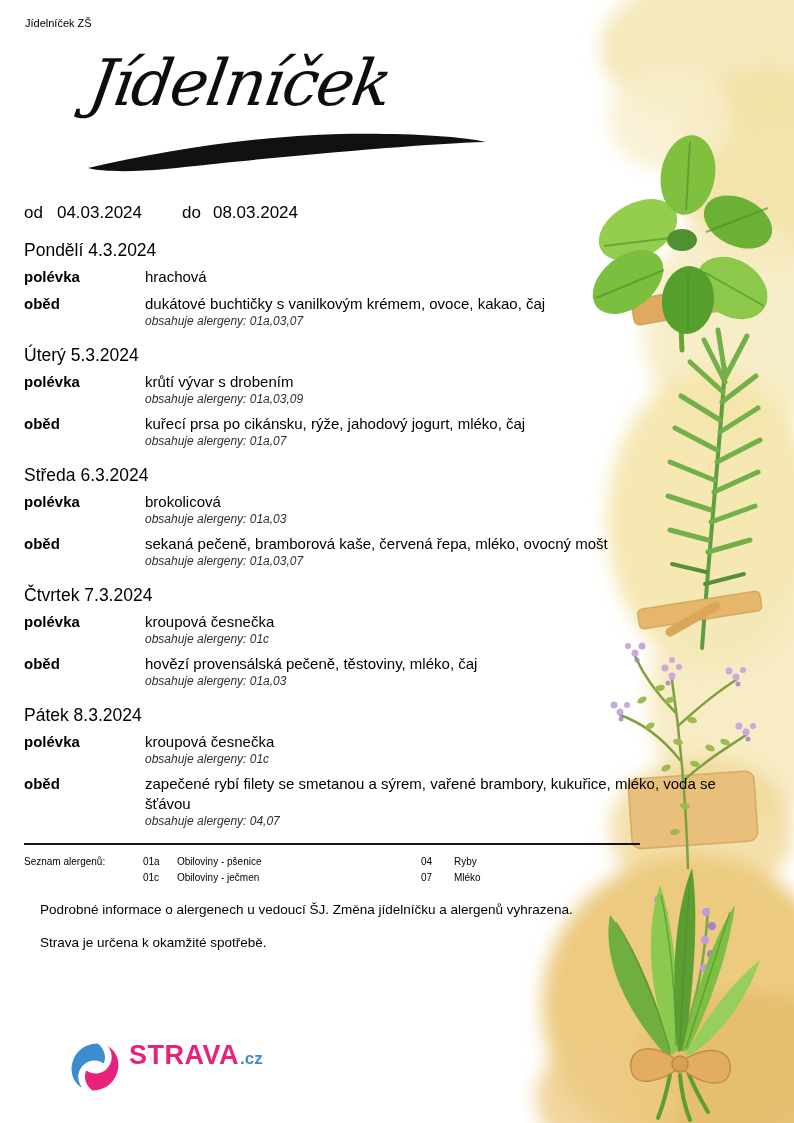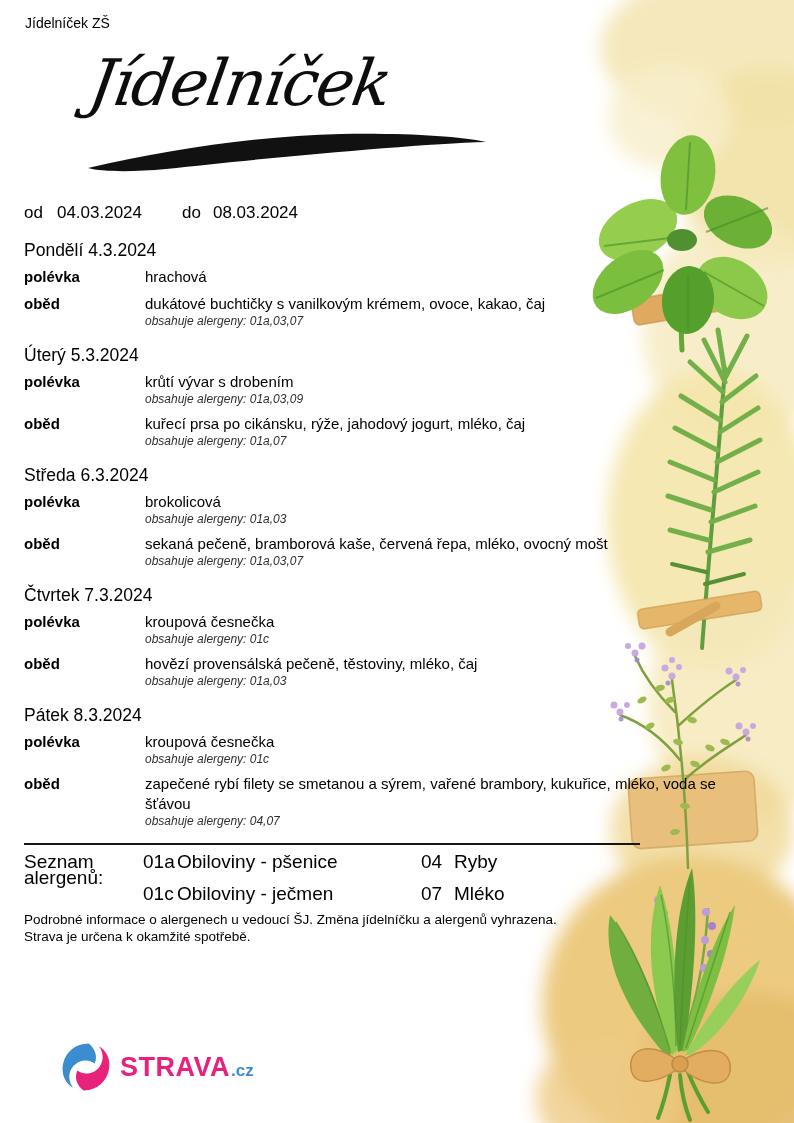--- a/index.html
+++ b/index.html
@@ -5,21 +5,21 @@
   html,body{margin:0;padding:0}
   body{
     width:794px;height:1123px;position:relative;overflow:hidden;
     background:#ffffff;color:#000;
     font-family:"Liberation Sans",sans-serif;
     -webkit-font-smoothing:antialiased;
   }
   .strip{position:absolute;left:520px;top:0;width:274px;height:1123px;z-index:1}
   .content{position:absolute;left:0;top:0;width:794px;height:1123px;z-index:2}
 
-  .corner-label{position:absolute;left:25px;top:16px;font-size:14px;line-height:15px}
+  .corner-label{position:absolute;left:25px;top:16px;font-size:11px;line-height:15px}
 
   .script-title{
     position:absolute;left:90px;top:46px;
     font-family:"DejaVu Serif",serif;font-style:italic;font-weight:500;
     font-size:64px;letter-spacing:-2px;color:#0d0d0d;
     transform:skewX(-9deg);white-space:nowrap;
   }
   .swash{position:absolute;left:86px;top:126px;width:402px;height:50px}
 
   .menu{position:absolute;left:24px;top:202px;width:706px}
@@ -32,31 +32,31 @@
   h2.day-header{font-size:17.5px;line-height:22px;margin:15px 0 6px 0;font-weight:normal}
   .course{display:flex;margin-bottom:7px}
   .course-label{width:121px;flex:none;font-weight:bold;font-size:15px;line-height:20px}
   .course-body{max-width:575px}
   .dish{font-size:15px;line-height:20px}
   .allergens{font-size:12px;line-height:15px;font-style:italic;color:#2e2e2e}
   .allergens:empty{display:none}
 
   .separator{border:none;border-top:2px solid #151515;width:616px;margin:14px 0 9px 0}
 
-  .legend{font-size:19px;line-height:16px}
+  .legend{font-size:10px;line-height:16px}
   .legend-row{display:flex}
   .legend-title{width:119px;flex:none}
   .legend-code{width:34px;flex:none}
   .legend-name{width:244px;flex:none}
   .legend-code2{width:33px;flex:none}
 
   .notes{margin-top:10px;font-size:13.5px;line-height:16.5px}
-  .notes p{margin:0}
-
-  .logo{position:absolute;left:60px;top:1040px;display:flex;align-items:center;z-index:2}
+  .notes p{margin:16px}
+
+  .logo{position:absolute;left:69px;top:1040px;display:flex;z-index:2}
   .logo-mark{width:52px;height:54px;flex:none}
   .logo-word{margin-left:8px;display:flex;align-items:baseline}
   .logo-brand{font-weight:bold;font-size:27px;letter-spacing:.5px;color:var(--brand_pink,#e8217a)}
   .logo-tld{font-weight:bold;font-size:17px;color:var(--brand_blue,#3c8dd0);margin-left:1px}
 </style>
 </head>
 <body>
 
 <div class="strip">
   <svg width="274" height="1123" viewBox="0 0 274 1123" xmlns="http://www.w3.org/2000/svg">

